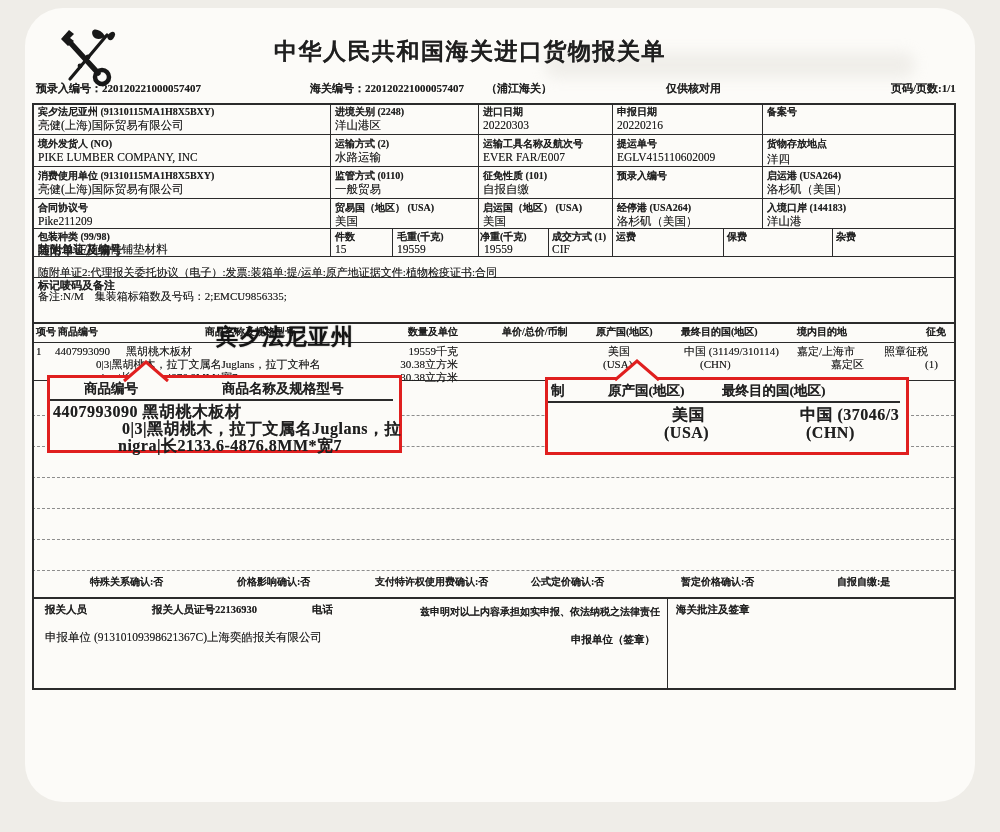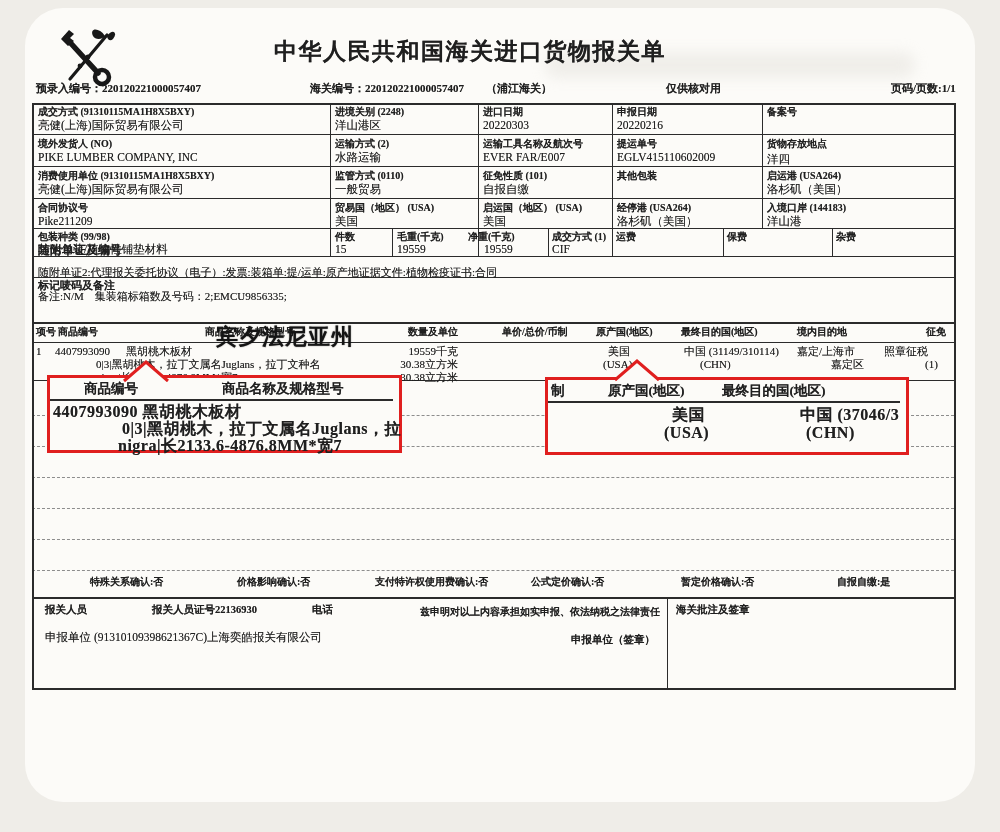--- a/index.html
+++ b/index.html
@@ -87,21 +87,21 @@
 <div class="vl" style="left:330px;top:103px;height:153px"></div>
 <div class="vl" style="left:478px;top:103px;height:153px"></div>
 <div class="vl" style="left:612px;top:103px;height:153px"></div>
 <div class="vl" style="left:762px;top:103px;height:125px"></div>
 <div class="vl" style="left:392px;top:228px;height:28px"></div>
 <div class="vl" style="left:548px;top:228px;height:28px"></div>
 <div class="vl" style="left:723px;top:228px;height:28px"></div>
 <div class="vl" style="left:832px;top:228px;height:28px"></div>
 <div class="vl" style="left:667px;top:597px;height:91px"></div>
 
-<span class="s lbl" style="left:38px;top:106px">成交方式 (91310115MA1H8X5BXY)</span>
+<span class="s lbl" style="left:38px;top:106px">宾夕法尼亚州 (91310115MA1H8X5BXY)</span>
 <span class="s val" style="left:38px;top:119px">亮健(上海)国际贸易有限公司</span>
 <span class="s lbl" style="left:335px;top:106px">进境关别 (2248)</span>
 <span class="s val" style="left:335px;top:119px">洋山港区</span>
 <span class="s lbl" style="left:483px;top:106px">进口日期</span>
 <span class="s val" style="left:483px;top:119px">20220303</span>
 <span class="s lbl" style="left:617px;top:106px">申报日期</span>
 <span class="s val" style="left:617px;top:119px">20220216</span>
 <span class="s lbl" style="left:767px;top:106px">备案号</span>
 
 <span class="s lbl" style="left:38px;top:138px">境外发货人 (NO)</span>
@@ -114,42 +114,42 @@
 <span class="s val" style="left:617px;top:151px">EGLV415110602009</span>
 <span class="s lbl" style="left:767px;top:138px">货物存放地点</span>
 <span class="s val" style="left:767px;top:153px">洋四</span>
 
 <span class="s lbl" style="left:38px;top:170px">消费使用单位 (91310115MA1H8X5BXY)</span>
 <span class="s val" style="left:38px;top:183px">亮健(上海)国际贸易有限公司</span>
 <span class="s lbl" style="left:335px;top:170px">监管方式 (0110)</span>
 <span class="s val" style="left:335px;top:183px">一般贸易</span>
 <span class="s lbl" style="left:483px;top:170px">征免性质 (101)</span>
 <span class="s val" style="left:483px;top:183px">自报自缴</span>
-<span class="s lbl" style="left:617px;top:170px">其他包装</span>
+<span class="s lbl" style="left:617px;top:170px">预录入编号</span>
 <span class="s lbl" style="left:767px;top:170px">启运港 (USA264)</span>
 <span class="s val" style="left:767px;top:183px">洛杉矶（美国）</span>
 
 <span class="s lbl" style="left:38px;top:202px">合同协议号</span>
 <span class="s val" style="left:38px;top:215px">Pike211209</span>
 <span class="s lbl" style="left:335px;top:202px">贸易国（地区） (USA)</span>
 <span class="s val" style="left:335px;top:215px">美国</span>
 <span class="s lbl" style="left:483px;top:202px">启运国（地区） (USA)</span>
 <span class="s val" style="left:483px;top:215px">美国</span>
 <span class="s lbl" style="left:617px;top:202px">经停港 (USA264)</span>
 <span class="s val" style="left:617px;top:215px">洛杉矶（美国）</span>
 <span class="s lbl" style="left:767px;top:202px">入境口岸 (144183)</span>
 <span class="s val" style="left:767px;top:215px">洋山港</span>
 
 <span class="s lbl" style="left:38px;top:231px">包装种类 (99/98)</span>
 <span class="s val" style="left:38px;top:243px">其他包装/植物性铺垫材料</span>
 <span class="s lbl" style="left:335px;top:231px">件数</span>
 <span class="s val" style="left:335px;top:243px">15</span>
 <span class="s lbl" style="left:397px;top:231px">毛重(千克)</span>
 <span class="s val" style="left:397px;top:243px">19559</span>
-<span class="s lbl" style="left:468px;top:231px">净重(千克)</span>
+<span class="s lbl" style="left:480px;top:231px">净重(千克)</span>
 <span class="s val" style="left:484px;top:243px">19559</span>
 <span class="s lbl" style="left:552px;top:231px">成交方式 (1)</span>
 <span class="s val" style="left:552px;top:243px">CIF</span>
 <span class="s lbl" style="left:616px;top:231px">运费</span>
 <span class="s lbl" style="left:727px;top:231px">保费</span>
 <span class="s lbl" style="left:836px;top:231px">杂费</span>
 
 <span class="s lbl" style="left:38px;top:244px;font-size:12px">随附单证及编号</span>
 <span class="s val" style="left:38px;top:266px;font-size:11px">随附单证2:代理报关委托协议（电子）:发票:装箱单:提/运单:原产地证据文件:植物检疫证书:合同</span>
 <span class="s lbl" style="left:38px;top:279px;font-size:11px">标记唛码及备注</span>

